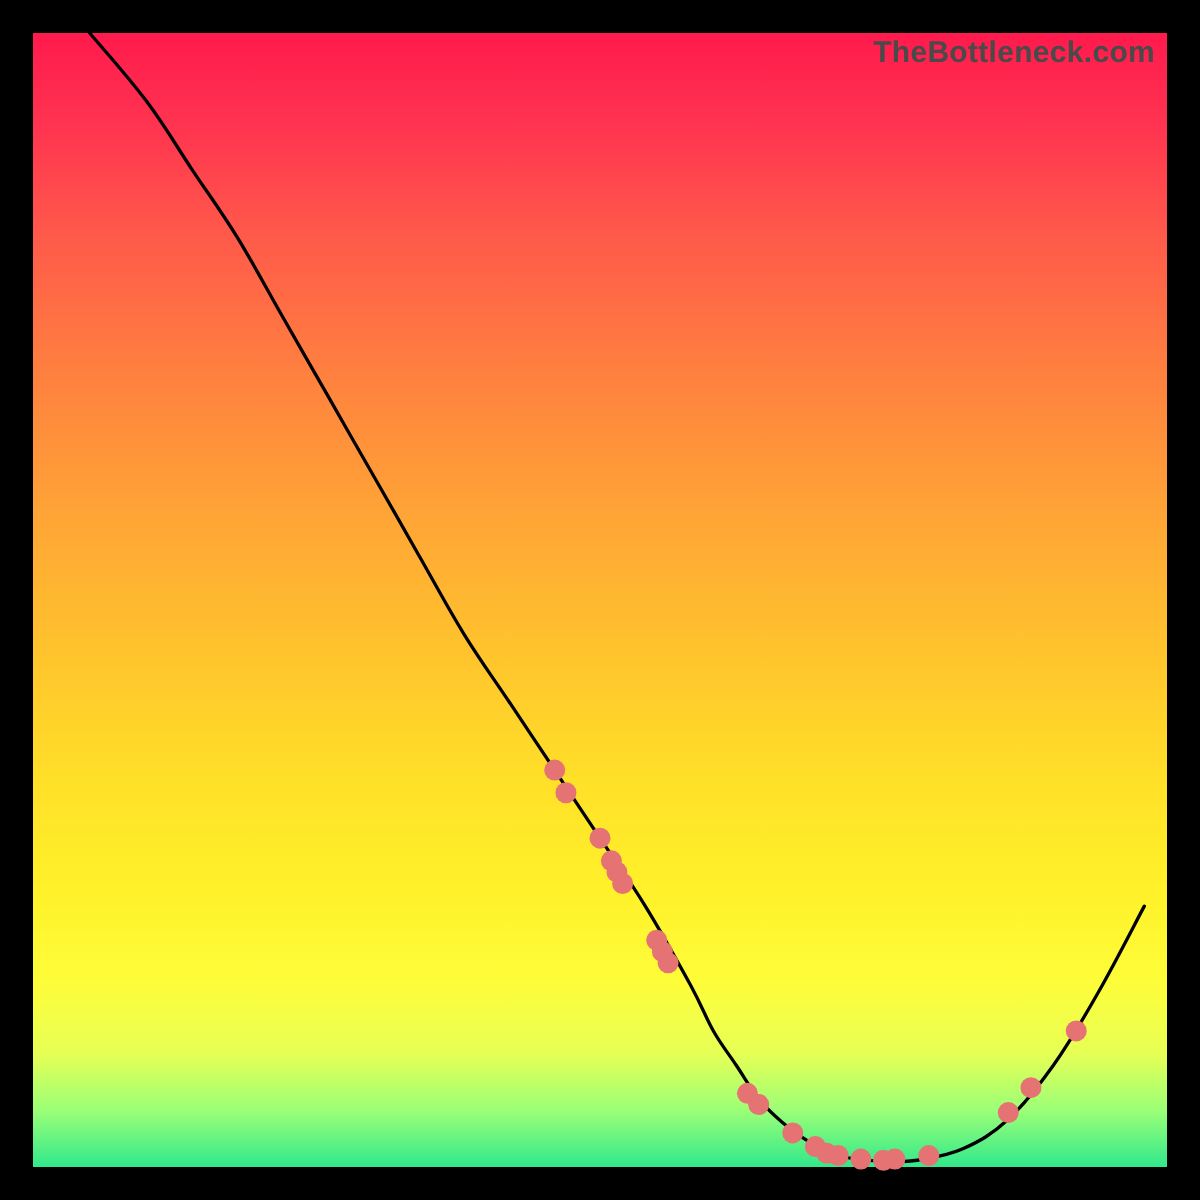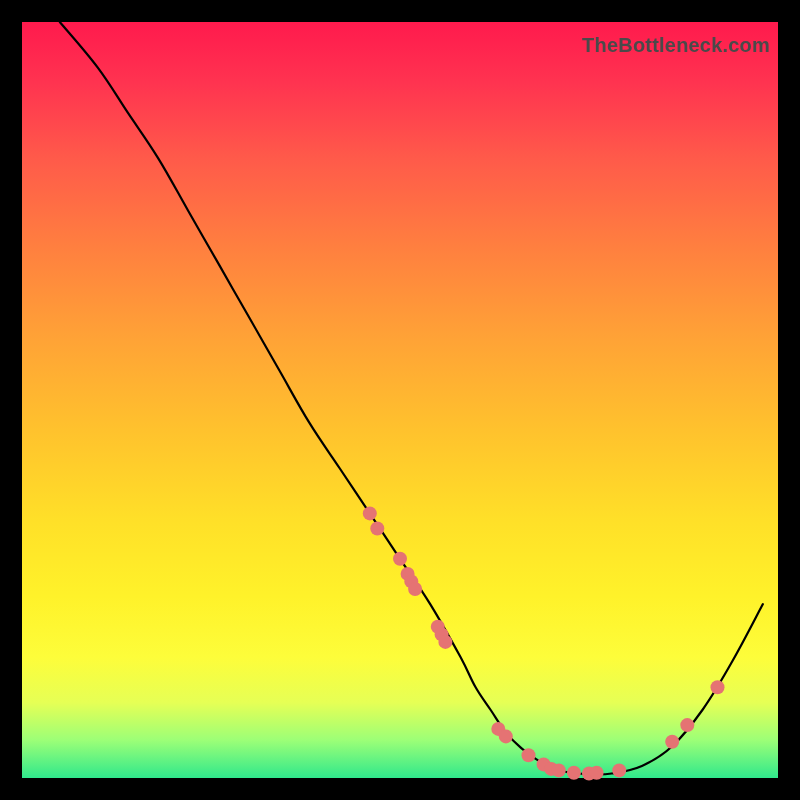--- a/index.html
+++ b/index.html
@@ -34,21 +34,20 @@
   }
   .watermark {
     position: absolute;
     top: 2px;
     right: 8px;
     color: #4a4a4a;
     font-size: 20px;
     font-weight: 600;
     letter-spacing: 0.2px;
     user-select: none;
-    margin-top: 10px;
   }
   svg.plot {
     position: absolute;
     left: 0; top: 0;
     width: 756px;
     height: 756px;
     overflow: visible;
   }
   .curve {
     fill: none;

